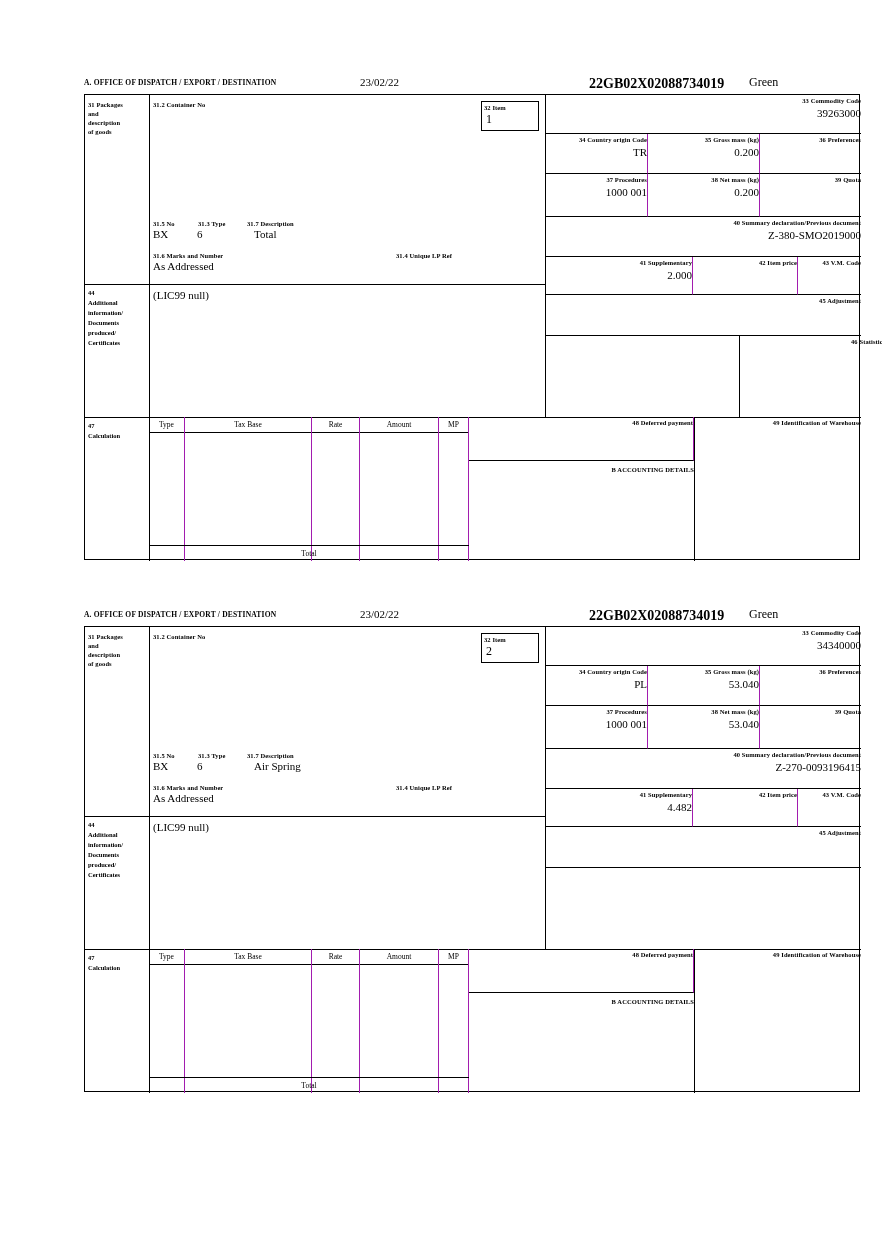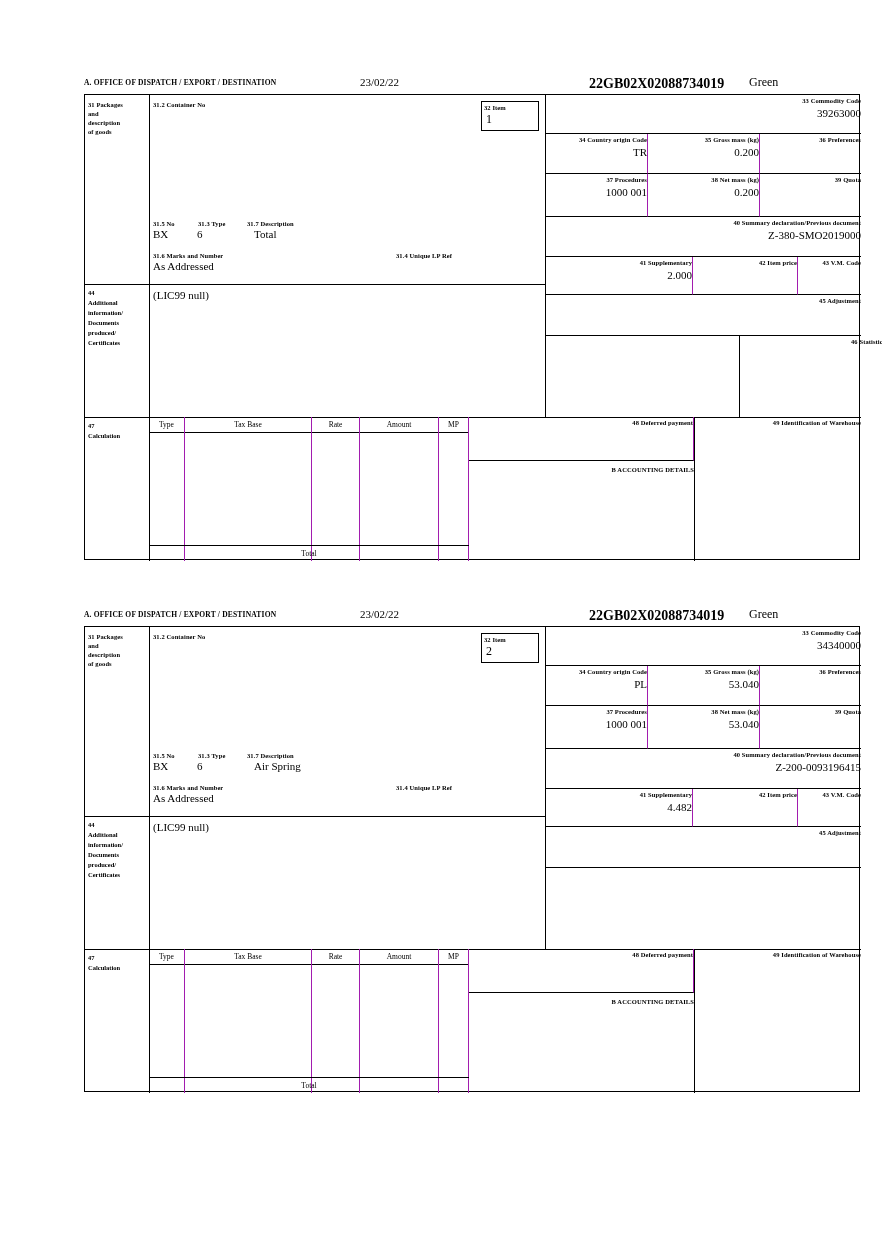--- a/index.html
+++ b/index.html
@@ -408,21 +408,21 @@
       <div class="rc bb br" style="left:563px;top:79px;width:112px;height:43px;">
         <span class="lbl">38 Net mass (kg)</span>
         <span class="val">53.040</span>
       </div>
       <div class="rc bb" style="left:675px;top:79px;width:101px;height:43px;">
         <span class="lbl">39 Quota</span>
         <span class="val"></span>
       </div>
       <div class="rc bb" style="left:461px;top:122px;width:315px;height:40px;">
         <span class="lbl">40 Summary declaration/Previous document</span>
-        <span class="val">Z-200-0093196415</span>
+        <span class="val">Z-270-0093196415</span>
       </div>
       <div class="rc bb br" style="left:461px;top:162px;width:147px;height:38px;">
         <span class="lbl">41 Supplementary</span>
         <span class="val">4.482</span>
       </div>
       <div class="rc bb br" style="left:608px;top:162px;width:105px;height:38px;">
         <span class="lbl">42 Item price</span>
         <span class="val"></span>
       </div>
       <div class="rc bb" style="left:713px;top:162px;width:63px;height:38px;">

